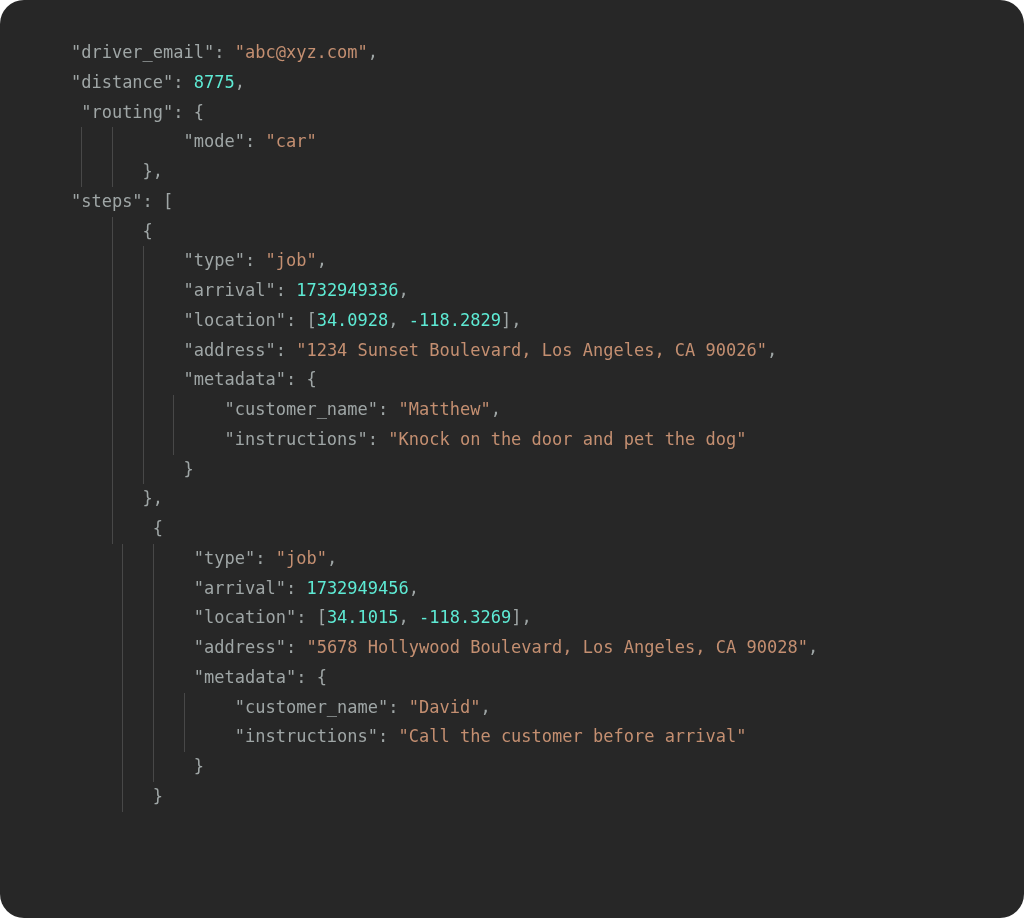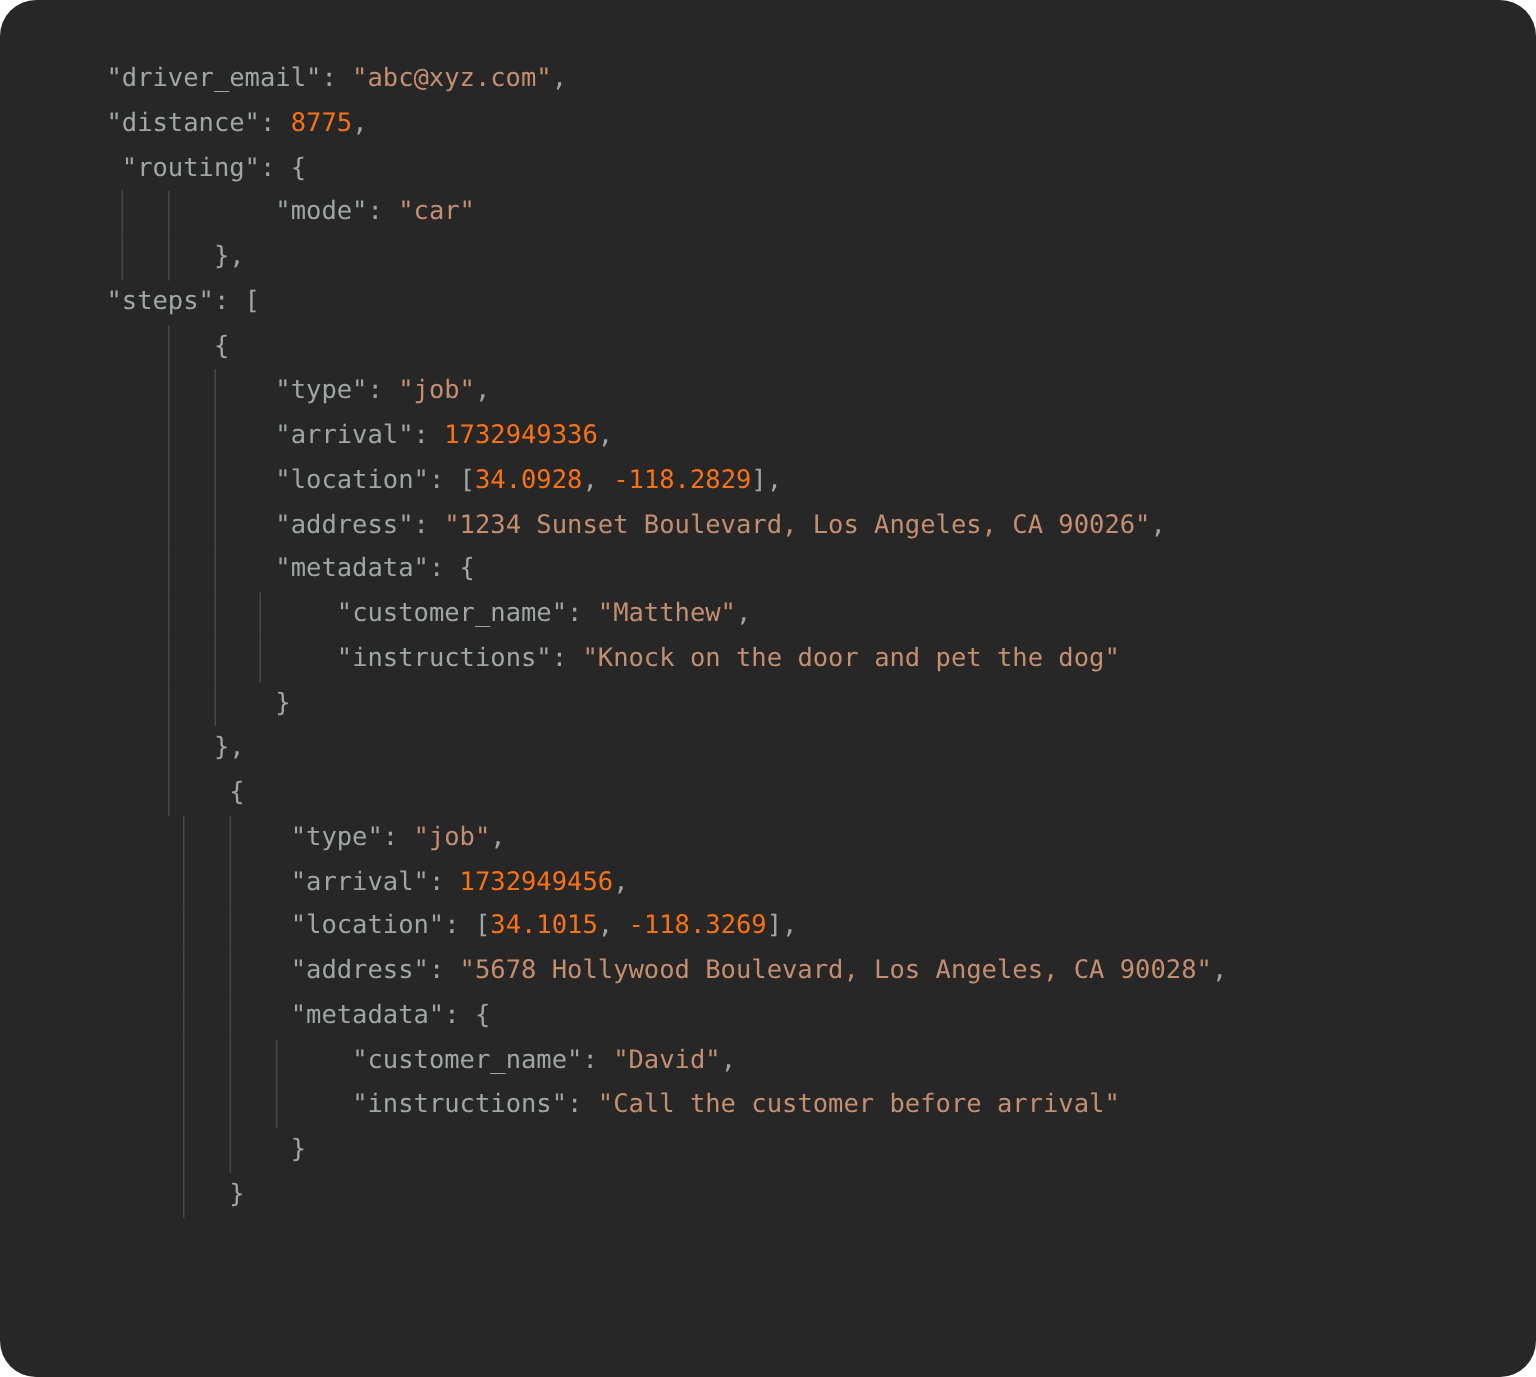--- a/index.html
+++ b/index.html
@@ -28,21 +28,21 @@
       display: inline-block;
       border-left: 1px solid #484848;
       width: 1ch;
       margin-left: 0;
       height: 1.75em;
       vertical-align: top;
     }
     .sp { display: inline-block; }
     .key { color: #9fa6a6; }
     .string { color: #c48f71; }
-    .number { color: #f97316; }
+    .number { color: #5eead4; }
     .punct { color: #9fa6a6; }
     pre { margin: 0; }
   </style>
 </head>
 <body>
 
 <div class="code-block">
   <pre id="code-area"><div class="line"><span class="sp">    </span><span class="key">"driver_email"</span><span class="punct">: </span><span class="string">"abc@xyz.com"</span><span class="punct">,</span></div><div class="line"><span class="sp">    </span><span class="key">"distance"</span><span class="punct">: </span><span class="number">8775</span><span class="punct">,</span></div><div class="line"><span class="sp">     </span><span class="key">"routing"</span><span class="punct">: {</span></div><div class="line"><span class="sp">     </span><span class="indent-guide"></span><span class="sp">  </span><span class="indent-guide"></span><span class="sp">      </span><span class="key">"mode"</span><span class="punct">: </span><span class="string">"car"</span></div><div class="line"><span class="sp">     </span><span class="indent-guide"></span><span class="sp">  </span><span class="indent-guide"></span><span class="punct">  },</span></div><div class="line"><span class="sp">    </span><span class="key">"steps"</span><span class="punct">: [</span></div><div class="line"><span class="sp">        </span><span class="indent-guide"></span><span class="punct">  {</span></div><div class="line"><span class="sp">        </span><span class="indent-guide"></span><span class="sp">  </span><span class="indent-guide"></span><span class="sp">   </span><span class="key">"type"</span><span class="punct">: </span><span class="string">"job"</span><span class="punct">,</span></div><div class="line"><span class="sp">        </span><span class="indent-guide"></span><span class="sp">  </span><span class="indent-guide"></span><span class="sp">   </span><span class="key">"arrival"</span><span class="punct">: </span><span class="number">1732949336</span><span class="punct">,</span></div><div class="line"><span class="sp">        </span><span class="indent-guide"></span><span class="sp">  </span><span class="indent-guide"></span><span class="sp">   </span><span class="key">"location"</span><span class="punct">: [</span><span class="number">34.0928</span><span class="punct">, </span><span class="number">-118.2829</span><span class="punct">],</span></div><div class="line"><span class="sp">        </span><span class="indent-guide"></span><span class="sp">  </span><span class="indent-guide"></span><span class="sp">   </span><span class="key">"address"</span><span class="punct">: </span><span class="string">"1234 Sunset Boulevard, Los Angeles, CA 90026"</span><span class="punct">,</span></div><div class="line"><span class="sp">        </span><span class="indent-guide"></span><span class="sp">  </span><span class="indent-guide"></span><span class="sp">   </span><span class="key">"metadata"</span><span class="punct">: {</span></div><div class="line"><span class="sp">        </span><span class="indent-guide"></span><span class="sp">  </span><span class="indent-guide"></span><span class="sp">  </span><span class="indent-guide"></span><span class="sp">    </span><span class="key">"customer_name"</span><span class="punct">: </span><span class="string">"Matthew"</span><span class="punct">,</span></div><div class="line"><span class="sp">        </span><span class="indent-guide"></span><span class="sp">  </span><span class="indent-guide"></span><span class="sp">  </span><span class="indent-guide"></span><span class="sp">    </span><span class="key">"instructions"</span><span class="punct">: </span><span class="string">"Knock on the door and pet the dog"</span></div><div class="line"><span class="sp">        </span><span class="indent-guide"></span><span class="sp">  </span><span class="indent-guide"></span><span class="punct">   }</span></div><div class="line"><span class="sp">        </span><span class="indent-guide"></span><span class="punct">  },</span></div><div class="line"><span class="sp">        </span><span class="indent-guide"></span><span class="punct">   {</span></div><div class="line"><span class="sp">         </span><span class="indent-guide"></span><span class="sp">  </span><span class="indent-guide"></span><span class="sp">   </span><span class="key">"type"</span><span class="punct">: </span><span class="string">"job"</span><span class="punct">,</span></div><div class="line"><span class="sp">         </span><span class="indent-guide"></span><span class="sp">  </span><span class="indent-guide"></span><span class="sp">   </span><span class="key">"arrival"</span><span class="punct">: </span><span class="number">1732949456</span><span class="punct">,</span></div><div class="line"><span class="sp">         </span><span class="indent-guide"></span><span class="sp">  </span><span class="indent-guide"></span><span class="sp">   </span><span class="key">"location"</span><span class="punct">: [</span><span class="number">34.1015</span><span class="punct">, </span><span class="number">-118.3269</span><span class="punct">],</span></div><div class="line"><span class="sp">         </span><span class="indent-guide"></span><span class="sp">  </span><span class="indent-guide"></span><span class="sp">   </span><span class="key">"address"</span><span class="punct">: </span><span class="string">"5678 Hollywood Boulevard, Los Angeles, CA 90028"</span><span class="punct">,</span></div><div class="line"><span class="sp">         </span><span class="indent-guide"></span><span class="sp">  </span><span class="indent-guide"></span><span class="sp">   </span><span class="key">"metadata"</span><span class="punct">: {</span></div><div class="line"><span class="sp">         </span><span class="indent-guide"></span><span class="sp">  </span><span class="indent-guide"></span><span class="sp">  </span><span class="indent-guide"></span><span class="sp">    </span><span class="key">"customer_name"</span><span class="punct">: </span><span class="string">"David"</span><span class="punct">,</span></div><div class="line"><span class="sp">         </span><span class="indent-guide"></span><span class="sp">  </span><span class="indent-guide"></span><span class="sp">  </span><span class="indent-guide"></span><span class="sp">    </span><span class="key">"instructions"</span><span class="punct">: </span><span class="string">"Call the customer before arrival"</span></div><div class="line"><span class="sp">         </span><span class="indent-guide"></span><span class="sp">  </span><span class="indent-guide"></span><span class="punct">   }</span></div><div class="line"><span class="sp">         </span><span class="indent-guide"></span><span class="punct">  }</span></div></pre>
 </div>
 

